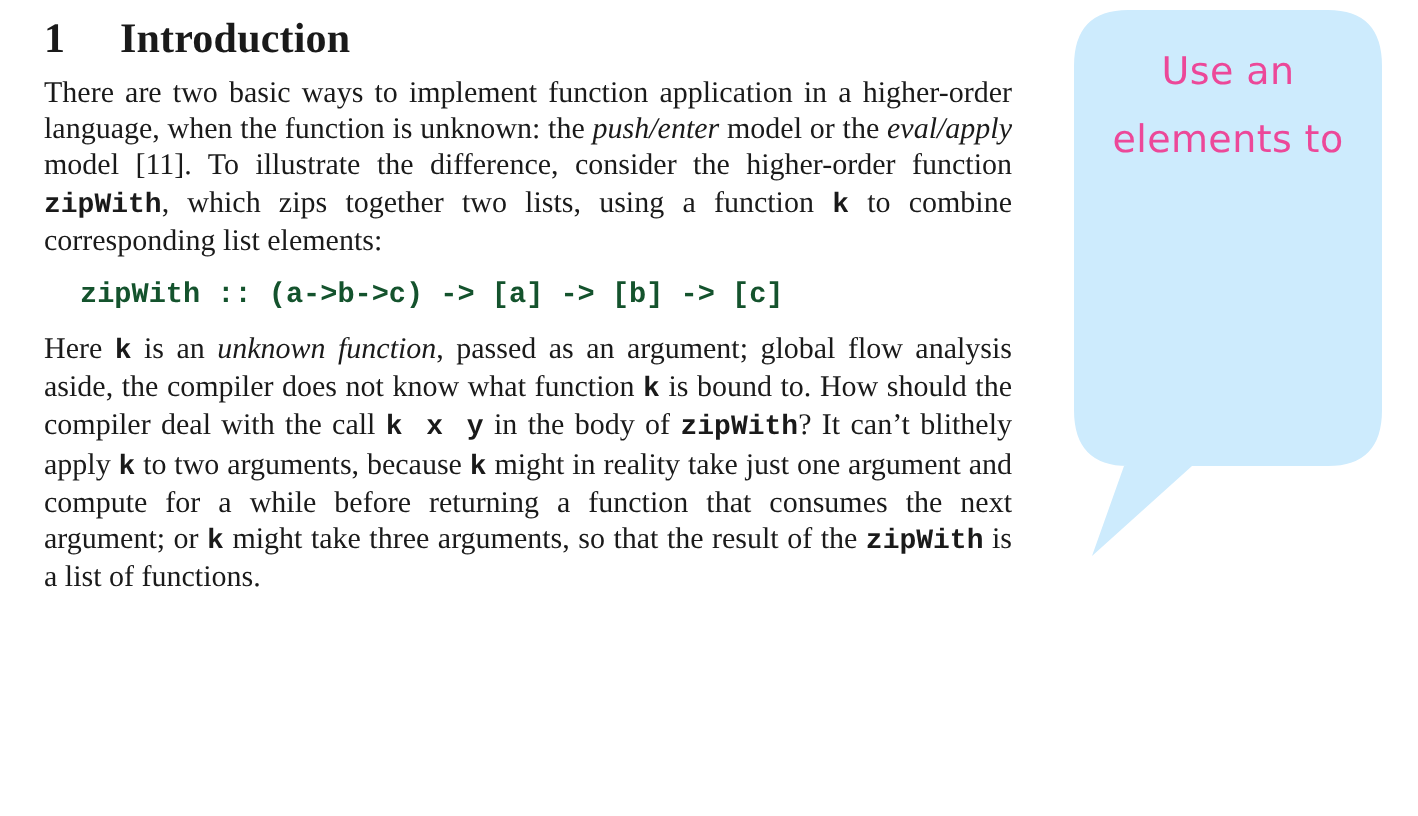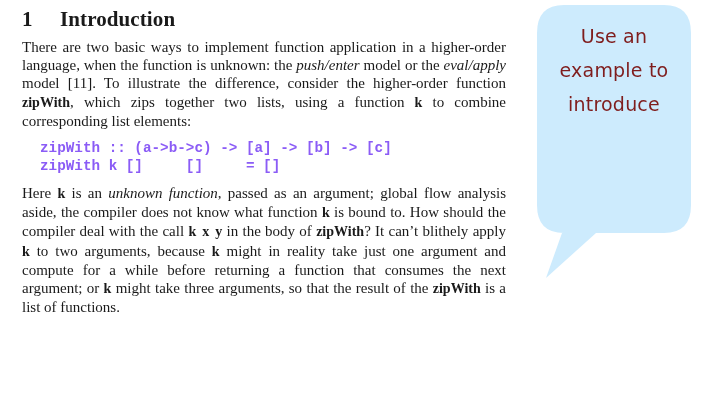--- a/index.html
+++ b/index.html
@@ -14,55 +14,54 @@
       font-weight: bold; font-size: 21px; line-height: 26px;
       margin: 2px 0 6px 0; letter-spacing: 0.1px;
     }
     .heading .num { display: inline-block; width: 38px; }
     .para {
       font-size: 15px; line-height: 18.2px; text-align: justify;
       margin: 0; hyphens: none;
     }
     .para em { }
     .tt {
-      font-family: Liberation Serif, serif;
+      font-family: Liberation Mono, monospace;
       font-weight: bold; font-size: 14px;
     }
     .code {
       font-family: "Liberation Mono", "DejaVu Sans Mono", monospace;
       font-weight: bold; font-size: 14.3px; line-height: 18px;
-      white-space: pre; margin: 9px 0 9px 18px; color: #8b5cf6;
+      white-space: pre; margin: 9px 0 9px 18px; color: #14532d;
     }
     .bubble-wrap { position: absolute; left: 536px; top: 5px; width: 156px; height: 275px; }
     .bubble-svg { position: absolute; left: 0; top: 0; }
     .bubble-text {
       position: absolute; left: 0; top: 14px; width: 156px;
       text-align: center;
       font-family: "DejaVu Sans", sans-serif;
-      font-size: 19px; line-height: 34px; color: #7f1d1d;
+      font-size: 19px; line-height: 34px; color: #ec4899;
       font-weight: normal; letter-spacing: 0.2px;
     }
   </style>
 </head>
 <body>
 
 <div class="page">
   <div class="heading">
     <span class="num">1</span><span>Introduction</span>
   </div>
 
   <p class="para"><span>There are two basic ways to implement function application in a higher-order language, when the function is unknown:  the </span><em>push/enter</em><span> model or the </span><em>eval/apply</em><span> model [11].  To illustrate the difference, consider the higher-order function </span><span class="tt">zipWith</span><span>, which zips together two lists, using a function </span><span class="tt">k</span><span> to combine corresponding list elements:</span></p>
 
-  <div class="code"><div>zipWith :: (a-&gt;b-&gt;c) -&gt; [a] -&gt; [b] -&gt; [c]</div><div>zipWith k []     []     = []</div></div>
+  <div class="code"><div>zipWith :: (a-&gt;b-&gt;c) -&gt; [a] -&gt; [b] -&gt; [c]</div></div>
 
   <p class="para"><span>Here </span><span class="tt">k</span><span> is an </span><em>unknown function</em><span>, passed as an argument; global flow analysis aside, the compiler does not know what function </span><span class="tt">k</span><span> is bound to.  How should the compiler deal with the call </span><span class="tt" style="word-spacing:2px">k x y</span><span> in the body of </span><span class="tt">zipWith</span><span>?  It can’t blithely apply </span><span class="tt">k</span><span> to two arguments, because </span><span class="tt">k</span><span> might in reality take just one argument and compute for a while before returning a function that consumes the next argument; or </span><span class="tt">k</span><span> might take three arguments, so that the result of the </span><span class="tt">zipWith</span><span> is a list of functions.</span></p>
 </div>
 
 <div class="bubble-wrap">
   <svg class="bubble-svg" width="156" height="275" viewBox="0 0 156 275">
     <path d="M28 0 H128 Q155 0 155 28 V200 Q155 228 128 228 H60 L10 273 L26 228 H28 Q1 228 1 200 V28 Q1 0 28 0 Z" fill="#cdebfd"></path>
   </svg>
   <div class="bubble-text">
     <div>Use an</div>
-    <div>example to</div>
-    <div>introduce</div>
+    <div>elements to</div>
   </div>
 </div>
 
 </body></html>

